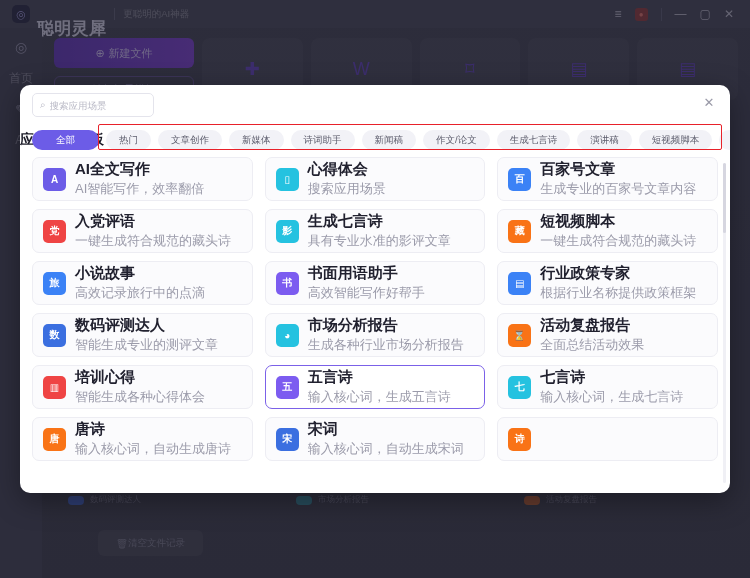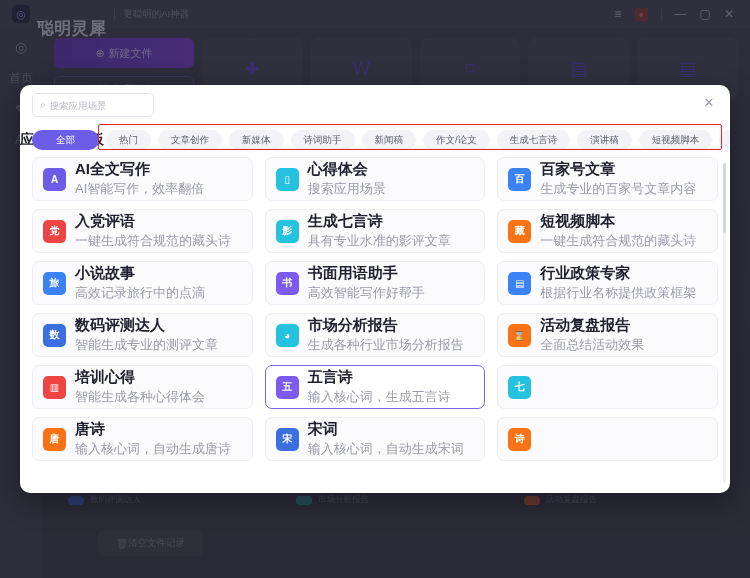--- a/index.html
+++ b/index.html
@@ -375,20 +375,24 @@
         </div>
         <div class="card selected">
           <div class="card-ico" style="background: rgb(124, 92, 240);">五</div>
           <div class="card-txt">
             <div class="card-title">五言诗</div>
             <div class="card-sub">输入核心词，生成五言诗</div>
           </div>
         </div>
         <div class="card">
           <div class="card-ico" style="background: rgb(37, 194, 224);">七</div>
+          <div class="card-txt">
+            <div class="card-title">七言诗</div>
+            <div class="card-sub">输入核心词，生成七言诗</div>
+          </div>
         </div>
         <div class="card">
           <div class="card-ico" style="background: rgb(249, 115, 22);">唐</div>
           <div class="card-txt">
             <div class="card-title">唐诗</div>
             <div class="card-sub">输入核心词，自动生成唐诗</div>
           </div>
         </div>
         <div class="card">
           <div class="card-ico" style="background: rgb(59, 111, 224);">宋</div>

